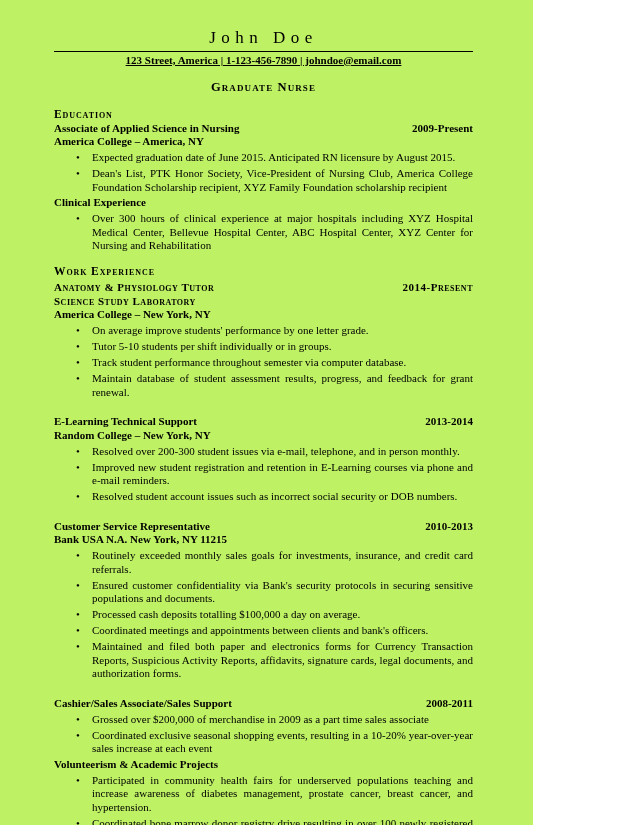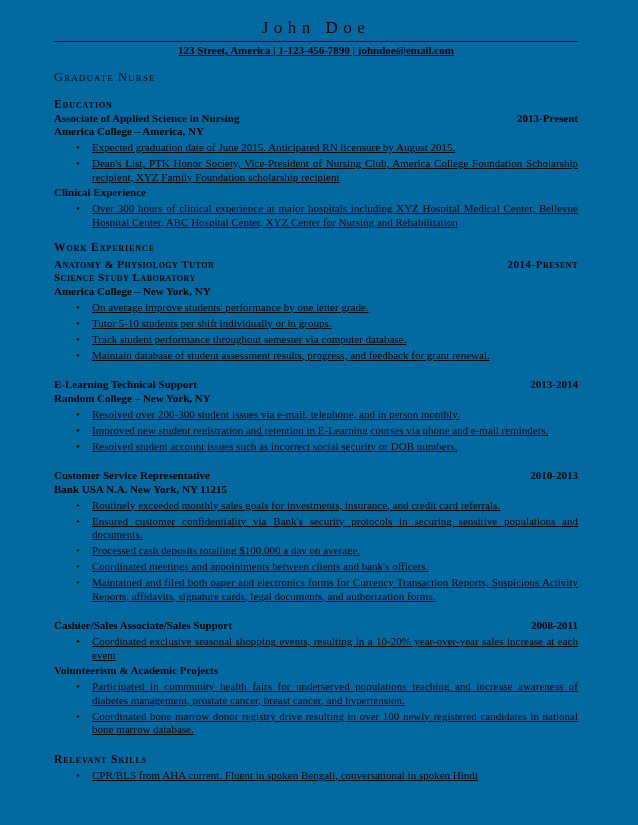--- a/index.html
+++ b/index.html
@@ -1,71 +1,71 @@
 <!DOCTYPE html>
 <html><head>
 <meta charset="utf-8">
 <style>
   html,body { margin:0; padding:0; background:#fff; }
   .page {
-    width:638px; height:825px; box-sizing:border-box;
-    padding:10px 60px 0 54px;
-    background:#0369a1; color:#000;
+    width:533px; height:825px; box-sizing:border-box;
+    padding:20px 60px 0 54px;
+    background:#bef264; color:#000;
     font-family:"Liberation Serif", serif;
     font-size:11px; line-height:13.5px;
     overflow:hidden;
   }
   .name {
     text-align:center; font-size:17px; line-height:20px;
     letter-spacing:5.5px; margin-top:8px; font-weight:500;
   }
   .rule { border-top:1.6px solid #000; margin-top:3px; height:0; }
   .contact {
     margin-top:2px; text-align:center; font-weight:bold;
     text-decoration:underline;
   }
   .doc-title {
-    margin-top:13px; font-weight:normal;
+    margin-top:13px; text-align:center; font-weight:bold;
     font-variant:small-caps; font-size:12.5px; letter-spacing:1.1px;
   }
   .section-heading {
     font-variant:small-caps; font-weight:bold; font-size:11.5px;
     letter-spacing:0.9px;
   }
   .sec-education { margin-top:14px; }
   .sec-work { margin-top:12px; }
   .sec-skills { margin-top:16px; }
   .entry-head { display:flex; justify-content:space-between; font-weight:bold;gap:36px; }
   .entry-org { font-weight:bold; }
   .sub-heading { font-weight:bold; margin-top:2px; }
   .sc { font-variant:small-caps; letter-spacing:0.5px; }
   .job { margin-top:16px; }
   .job.first { margin-top:3px; }
-  ul.bullets { list-style:none; margin:1px 0 0 0; padding:0 0 0 21px;text-decoration:underline; }
+  ul.bullets { list-style:none; margin:1px 0 0 0; padding:0 0 0 21px; }
   ul.bullets li {
     position:relative; padding-left:17px; margin-top:2.5px;
     text-align:justify;
   }
   ul.bullets li::before { content:"\2022"; position:absolute; left:1px; }
 </style>
 </head>
 <body>
 
 <div class="page">
 
   <div class="name">John Doe</div>
   <div class="rule"></div>
   <div class="contact">123 Street, America  | 1-123-456-7890 | johndoe@email.com</div>
   <div class="doc-title">Graduate Nurse</div>
 
   <div class="sec-education">
     <div class="section-heading">Education</div>
     <div class="entry-head">
       <span>Associate of Applied Science in Nursing</span>
-      <span>2013-Present</span>
+      <span>2009-Present</span>
     </div>
     <div class="entry-org">America College – America, NY</div>
     <ul class="bullets">
       <li>Expected graduation date of June 2015. Anticipated RN licensure by August 2015.</li>
       <li>Dean's List, PTK Honor Society, Vice-President of Nursing Club, America College Foundation Scholarship recipient, XYZ Family Foundation scholarship recipient</li>
     </ul>
     <div class="sub-heading">Clinical Experience</div>
     <ul class="bullets">
       <li>Over 300 hours of clinical experience at major hospitals including XYZ Hospital Medical Center, Bellevue Hospital Center, ABC Hospital Center, XYZ Center for Nursing and Rehabilitation</li>
     </ul>
@@ -118,20 +118,21 @@
         <li>Maintained and filed both paper and electronics forms for Currency Transaction Reports, Suspicious Activity Reports, affidavits, signature cards, legal documents, and authorization forms.</li>
       </ul>
     </div>
 
     <div class="job">
       <div class="entry-head">
         <span>Cashier/Sales Associate/Sales Support</span>
         <span>2008-2011</span>
       </div>
       <ul class="bullets">
+        <li>Grossed over $200,000 of merchandise in 2009 as a part time sales associate</li>
         <li>Coordinated exclusive seasonal shopping events, resulting in a 10-20% year-over-year sales increase at each event</li>
       </ul>
       <div class="sub-heading">Volunteerism &amp; Academic Projects</div>
       <ul class="bullets">
         <li>Participated in community health fairs for underserved populations teaching and increase awareness of diabetes management, prostate cancer, breast cancer, and hypertension.</li>
         <li>Coordinated bone marrow donor registry drive resulting in over 100 newly registered candidates in national bone marrow database.</li>
       </ul>
     </div>
   </div>
 

